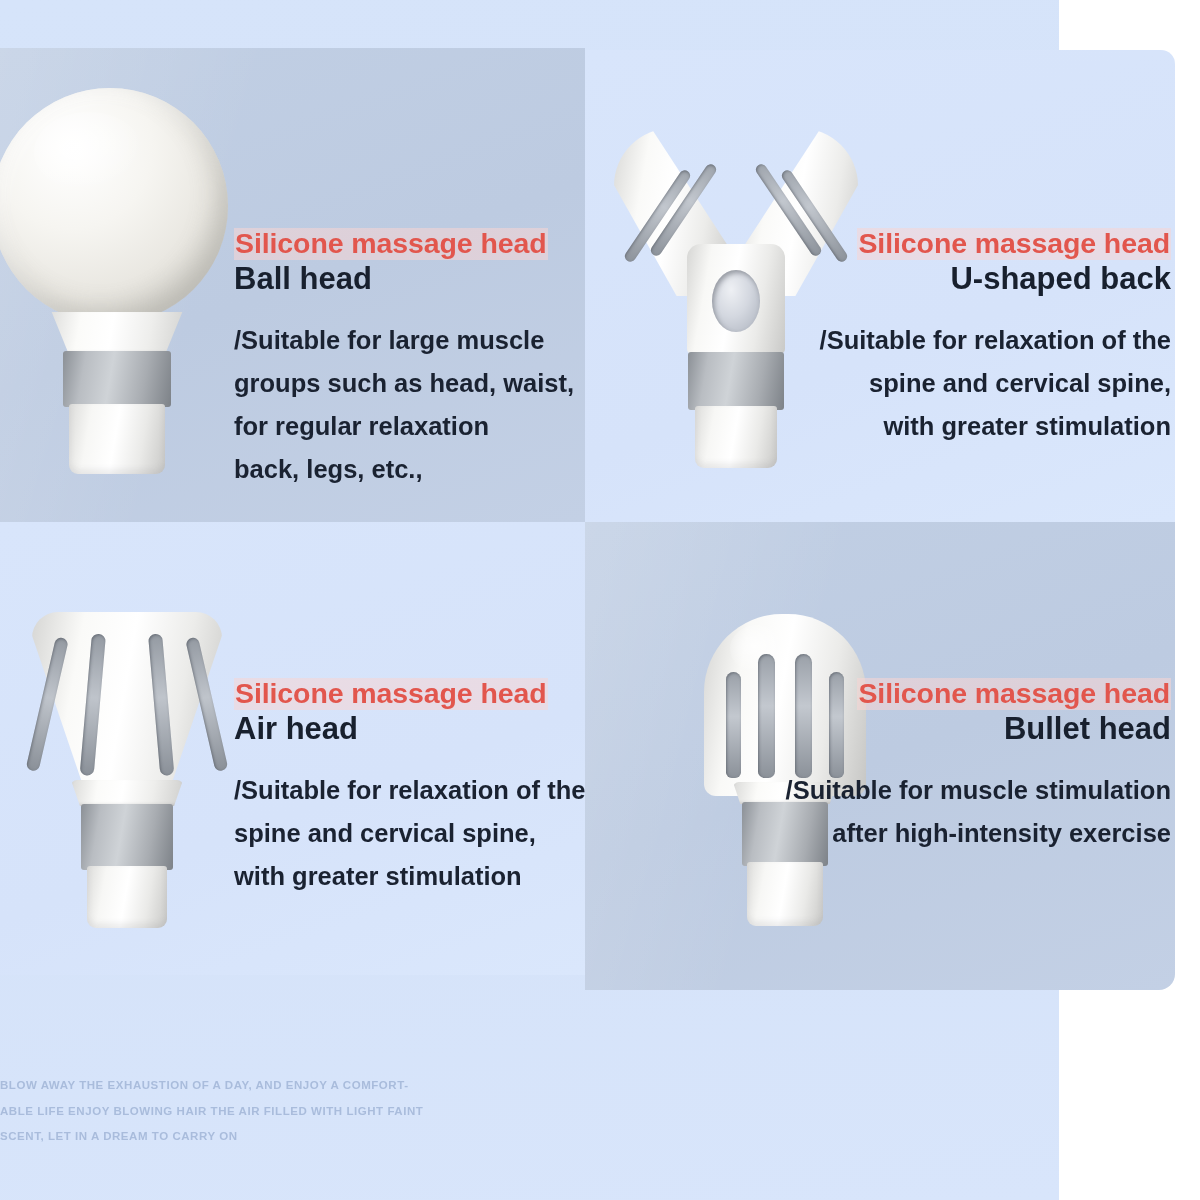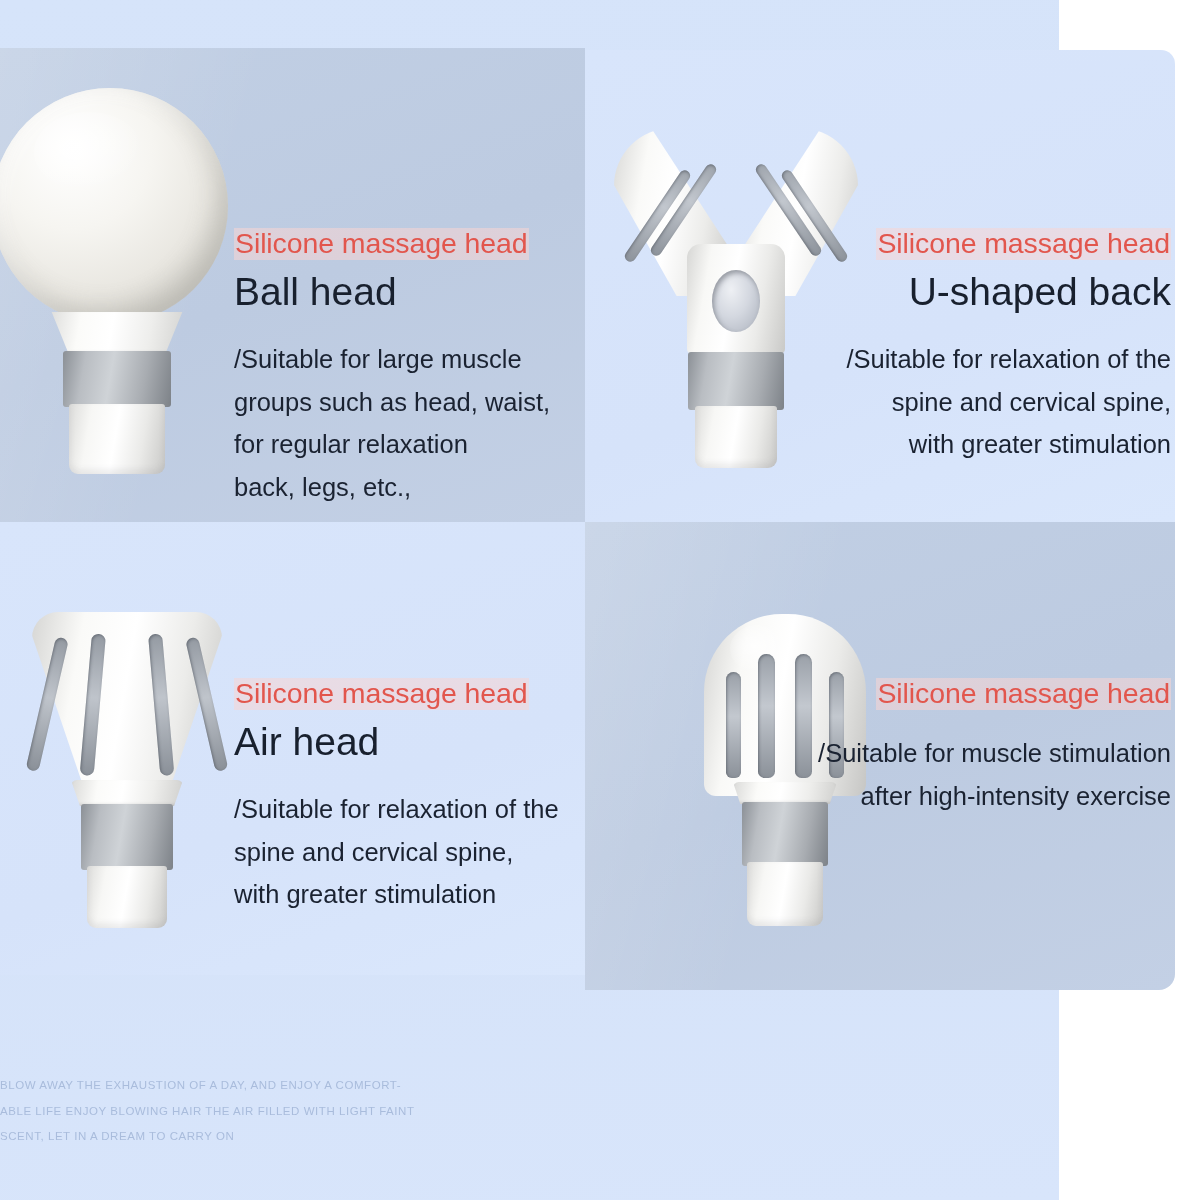--- a/index.html
+++ b/index.html
@@ -8,20 +8,21 @@
   html, body {
     width:1200px; height:1200px;
     overflow:hidden;
     font-family:"Liberation Sans", sans-serif;
   }
 
   #stage {
     position:relative;
     width:1059px; height:1200px;
     background:linear-gradient(175deg, #d6e4fa 0%, #d4e2f8 55%, #d8e5fb 100%);
+    font-weight:bold;
   }
 
   
   .panel { position:absolute; }
 
   .panel.dark {
     background:linear-gradient(160deg, #c1cfe4 0%, #bdcbe1 50%, #c3d0e5 100%);
   }
   .panel.light {
     background:linear-gradient(160deg, #d8e5fb 0%, #d6e3fa 60%, #dae7fc 100%);
@@ -51,24 +52,23 @@
     font-size:28.5px;
     line-height:1.12;
     color:#e2564d;
     background:rgba(247,214,211,.55);
     letter-spacing:-.1px;
     white-space:nowrap;
     padding:0 1px;
   }
 
   .headname {
-    font-size:39px;
+    font-size:31px;
     line-height:1.2;
     color:#18202e;
-    margin-top:9px;
     white-space:nowrap;
   }
 
   .desc {
     font-size:25.5px;
     line-height:1.68;
     color:#1a2231;
     margin-top:22px;
   }
   .desc span { display:block; white-space:nowrap; }
@@ -304,20 +304,21 @@
       <div class="bullet-slot" id="b-slot-3"></div>
       <div class="bullet-slot" id="b-slot-4"></div>
     </div>
     <div class="stem collar"></div>
     <div class="stem greyring"></div>
     <div class="stem barrel"></div>
   </div>
 
   <div class="textblock align-right" id="text-bullet">
     <div class="kicker">Silicone massage head</div>
+    <div class="headname">Bullet head</div>
     <div class="desc">
       <span>/Suitable for muscle stimulation</span>
       <span>after high-intensity exercise</span>
     </div>
   </div>
 
   <div id="footer">
     <span>BLOW AWAY THE EXHAUSTION OF A DAY, AND ENJOY A COMFORT-</span>
     <span>ABLE LIFE ENJOY BLOWING HAIR THE AIR FILLED WITH LIGHT FAINT</span>
     <span>SCENT, LET IN A DREAM TO CARRY ON</span>

